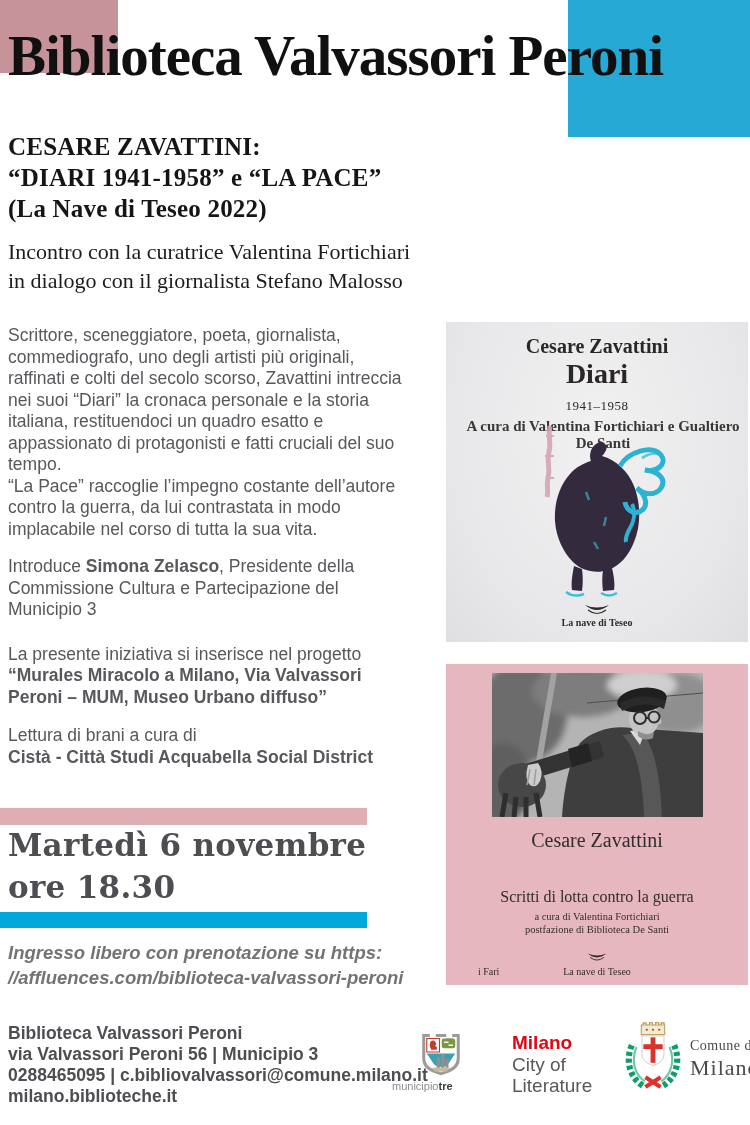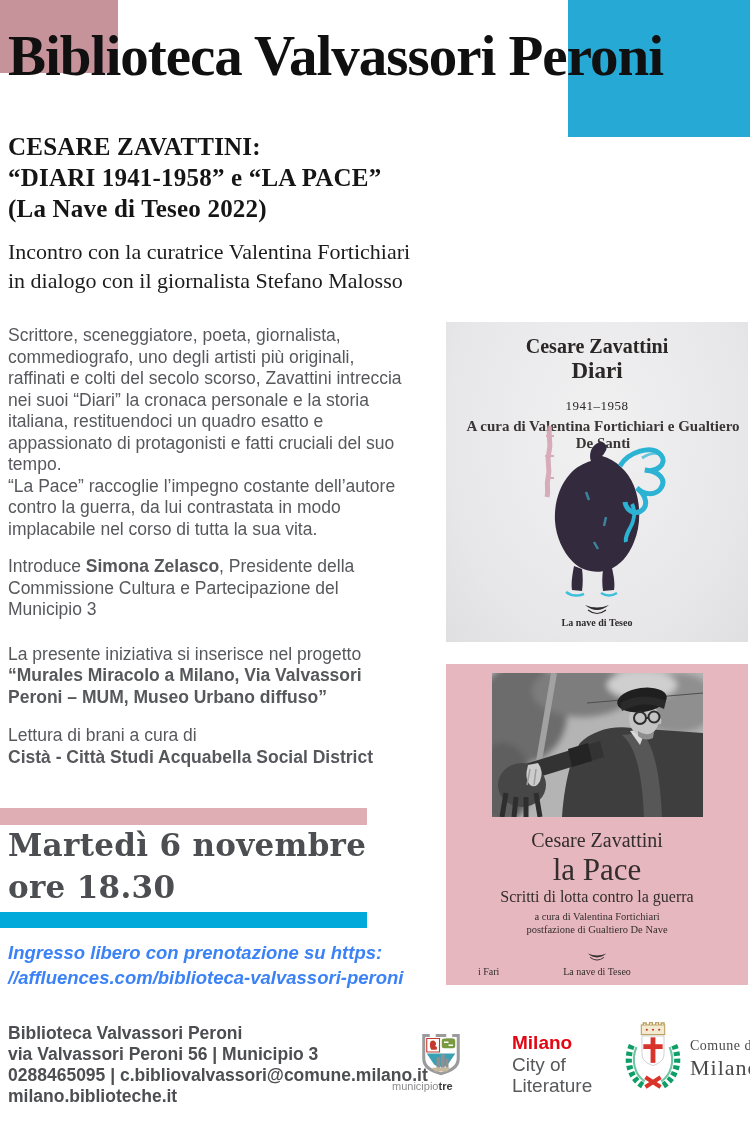--- a/index.html
+++ b/index.html
@@ -28,21 +28,21 @@
   .left-col .gap1{margin-top:16px;}
   .left-col .gap2{margin-top:23px;}
   .left-col .gap3{margin-top:17px;}
   .b{font-weight:bold;}
 
   
   .cover-diari{left:446px;top:322px;width:302px;height:320px;
     background:radial-gradient(ellipse at 50% 35%,#f1f1f2 0%,#e7e7e9 70%,#dfdfe2 100%);
     font-family:"Liberation Serif",serif;color:#2b2727;text-align:center;}
   .cv1-author{position:absolute;left:0;top:13px;width:100%;font-size:20px;font-weight:600;}
-  .cv1-title{position:absolute;left:0;top:36px;width:100%;font-size:23px;font-weight:bold;}
+  .cv1-title{position:absolute;left:0;top:36px;width:100%;font-size:28px;font-weight:bold;}
   .cv1-years{position:absolute;left:0;top:76px;width:100%;font-size:13px;letter-spacing:.5px;}
   .cv1-curator{position:absolute;left:0;top:96px;width:100%;font-size:15px;font-weight:bold;color:#3a3636;padding-left:12px;}
   .cv1-art{position:absolute;left:0;top:100px;}
   .cv1-pub{position:absolute;left:0;top:295px;width:100%;font-size:10px;font-weight:bold;color:#2f2b2b;}
   .cv1-boat{position:absolute;left:138px;top:281px;}
 
   
   .cover-pace{left:446px;top:664px;width:302px;height:321px;background:var(--cover-pink);
     font-family:"Liberation Serif",serif;color:#332d2d;text-align:center;}
   .cv2-photo{position:absolute;left:46px;top:9px;}
@@ -53,21 +53,21 @@
   .cv2-cur2{position:absolute;left:0;top:260px;width:100%;font-size:10.5px;}
   .cv2-series{position:absolute;left:32px;top:302px;font-size:10px;}
   .cv2-boat{position:absolute;left:141px;top:288px;}
   .cv2-pub{position:absolute;left:0;top:302px;width:100%;font-size:10px;}
 
   .bar-pink{left:0;top:808px;width:367px;height:17px;background:var(--bar-pink);}
   .bar-cyan{left:0;top:912px;width:367px;height:16px;background:var(--bar-cyan);}
   .date-block{left:8px;top:824px;font-family:"DejaVu Serif","Liberation Serif",serif;
     font-weight:bold;font-size:31px;line-height:42px;color:var(--text-dark);letter-spacing:.3px;}
 
-  .booking{left:8px;top:940px;font-style:italic;font-weight:600;font-size:18.5px;line-height:25px;color:#3b82f6;}
+  .booking{left:8px;top:940px;font-style:italic;font-weight:600;font-size:18.5px;line-height:25px;color:#737373;}
 
   .footer-text{left:8px;top:1023px;font-weight:bold;font-size:17.5px;line-height:21px;color:var(--text-dark);}
 
   .muni-logo{left:420px;top:1031px;}
   .muni-caption{left:392px;top:1080px;width:100px;font-size:11px;color:#8d8d8f;}
   .muni-caption .b{color:#3b3b3d;}
 
   .col-logo{left:512px;top:1032px;font-size:19px;line-height:21.5px;color:#58595b;}
   .col-logo .red{color:var(--logo-red);font-weight:bold;}
 
@@ -169,24 +169,23 @@
         <path d="M165,42 q6,3 4,9 l-6,1 z" fill="#bdbdbd"></path>
         <ellipse cx="150" cy="27" rx="25" ry="12" fill="#1f1f1f" transform="rotate(-8 150 27)"></ellipse>
         <path d="M128,30 q22,-12 46,-2 l-2,8 q-20,-10 -42,2 z" fill="#2a2a2a"></path>
         <circle cx="148" cy="45" r="6" fill="none" stroke="#2c2c2c" stroke-width="2"></circle>
         <circle cx="162" cy="44" r="5.5" fill="none" stroke="#2c2c2c" stroke-width="2"></circle>
         <path d="M154,45 h3" stroke="#2c2c2c" stroke-width="2"></path>
         <path d="M146,58 q8,6 16,1 l-1,6 q-8,4 -15,-2 z" fill="#8e8e8e"></path>
       </g>
     </svg>
     <div class="cv2-author">Cesare Zavattini</div>
-    <div class="cv2-title">la Pace</div>
     <div class="cv2-subtitle">Scritti di lotta contro la guerra</div>
     <div class="cv2-cur1">a cura di Valentina Fortichiari</div>
-    <div class="cv2-cur2">postfazione di Gualtiero De Nave</div>
+    <div class="cv2-cur2">postfazione di Biblioteca De Santi</div>
     <div class="cv2-series">i Fari</div>
     <svg class="cv2-boat" width="20" height="10" viewBox="0 0 26 13">
       <path d="M1,2 Q13,12 25,2 Q13,7 1,2 Z" fill="#332d2d"></path>
       <path d="M4,7 Q13,14 22,7" stroke="#332d2d" stroke-width="1.2" fill="none"></path>
     </svg>
     <div class="cv2-pub">La nave di Teseo</div>
   </div>
 
   <div class="abs bar-pink"></div>
   <div class="abs date-block">

